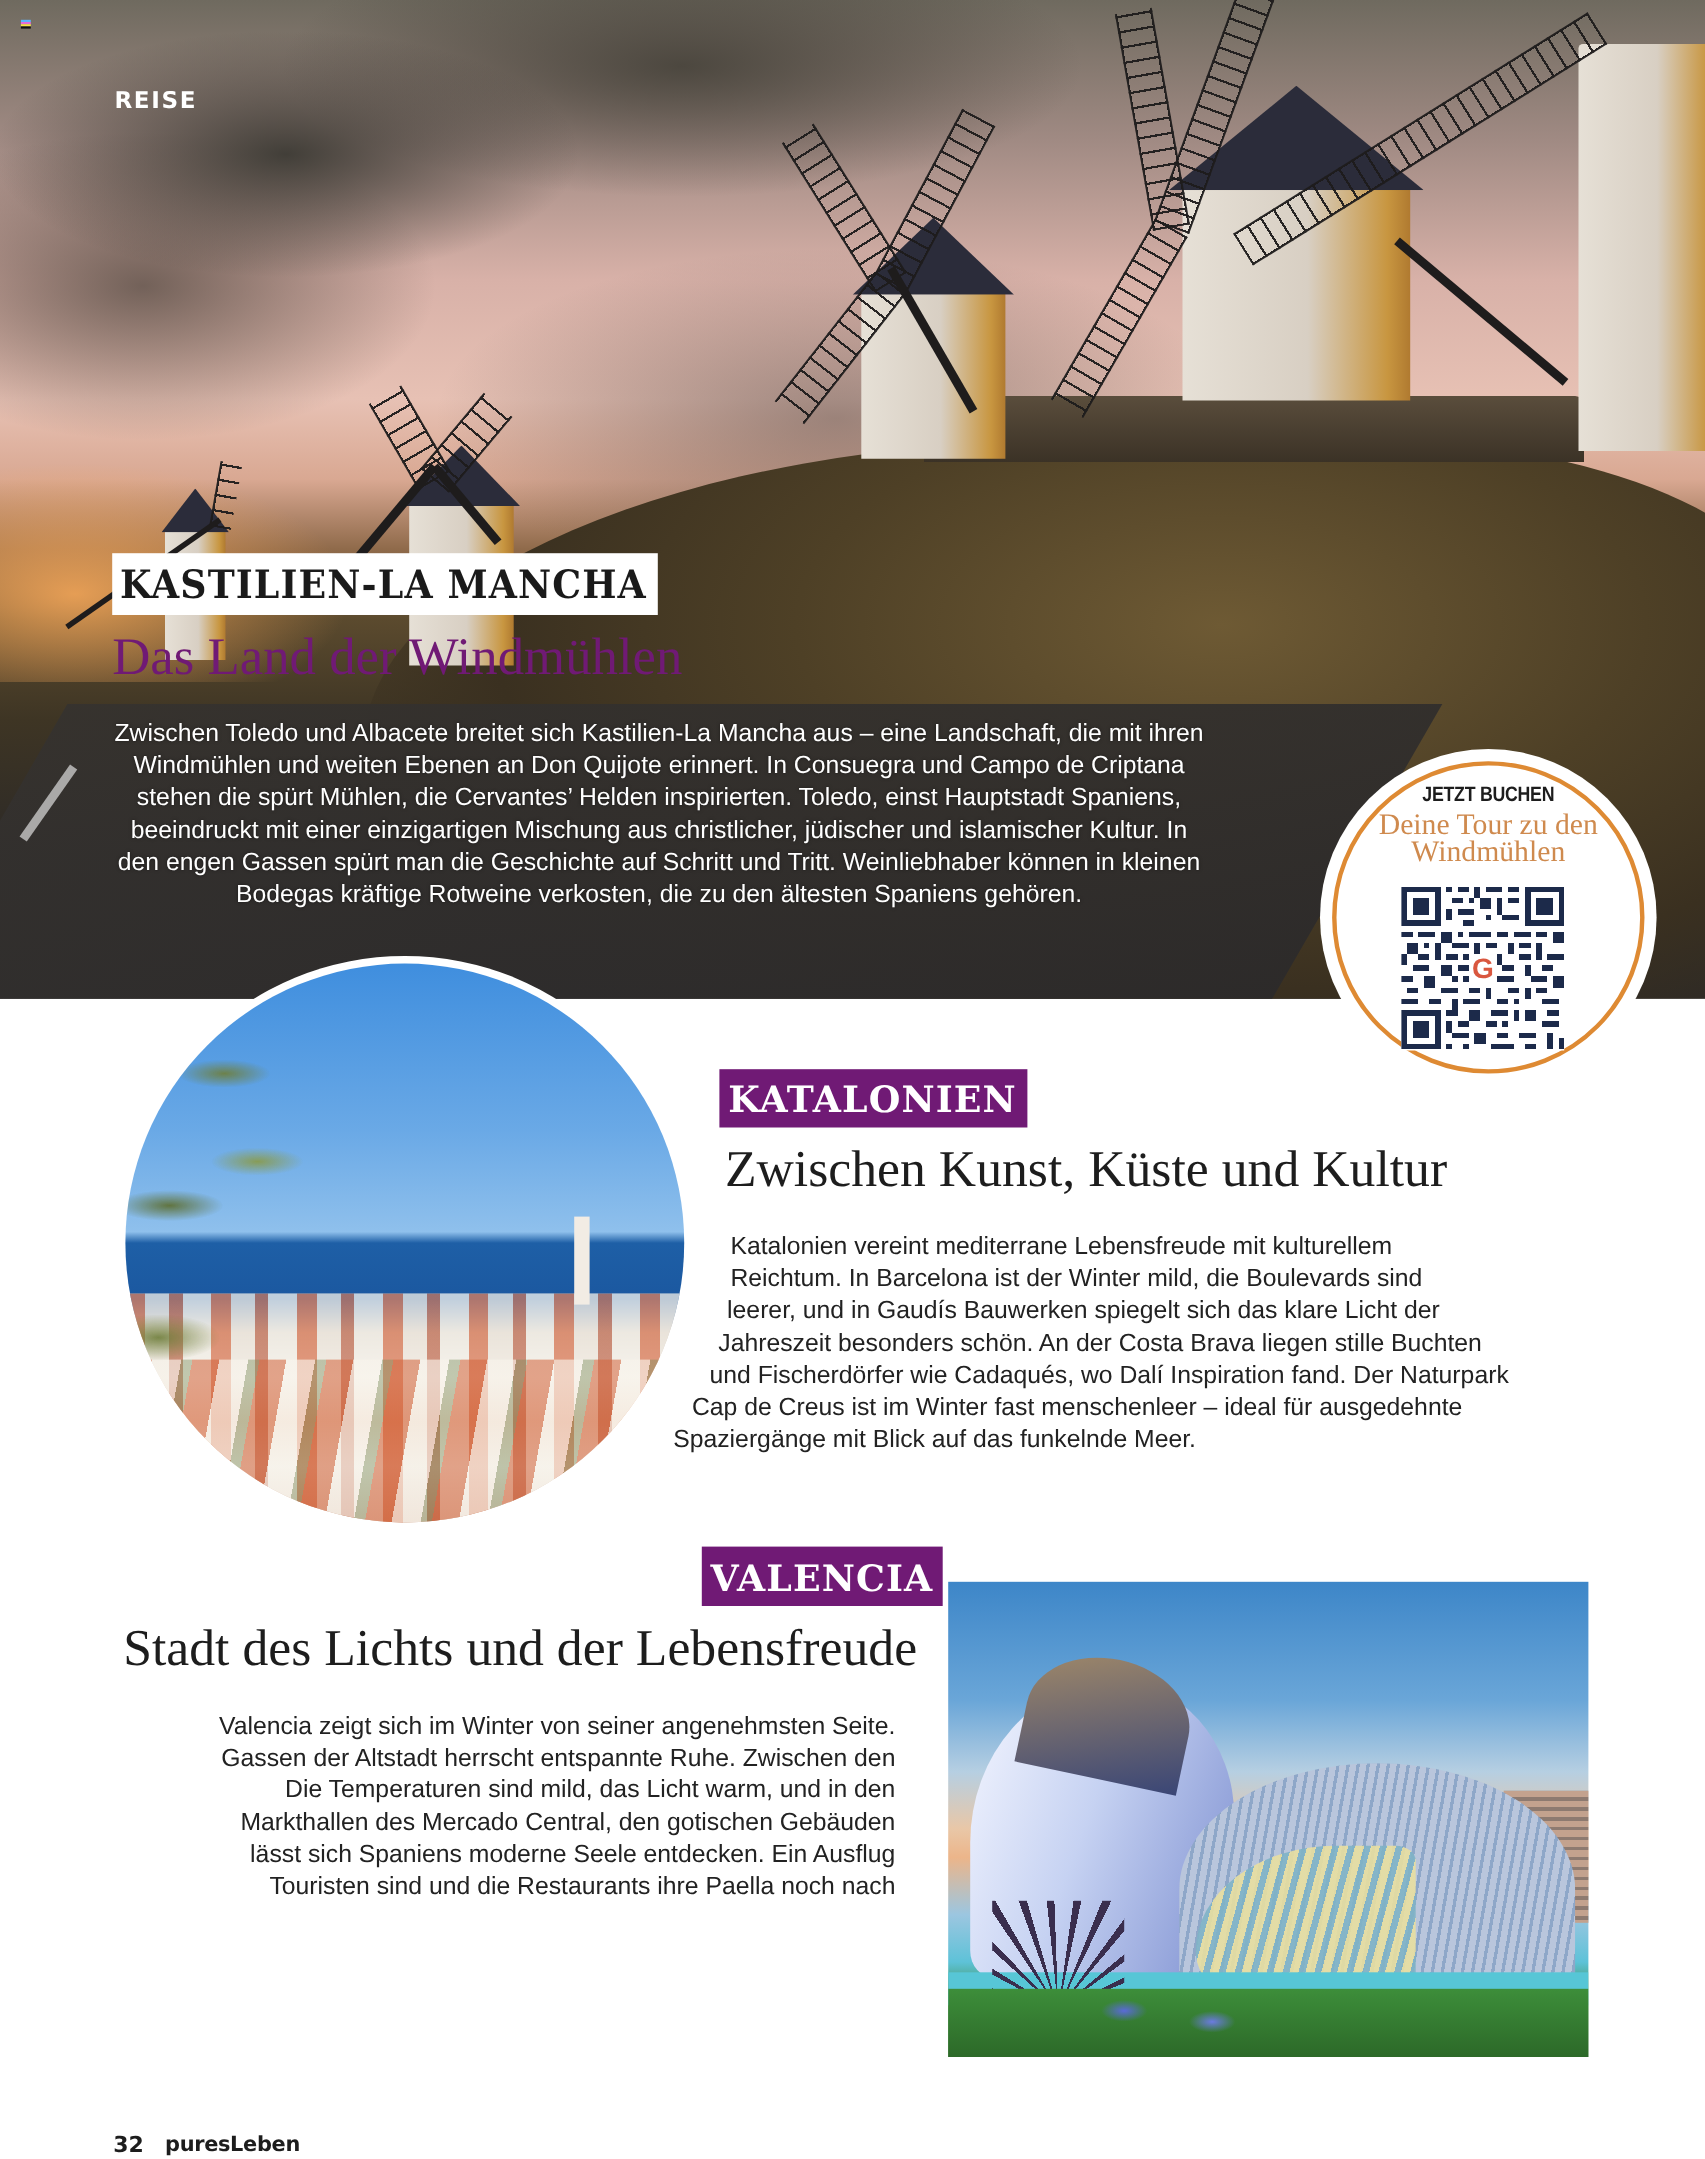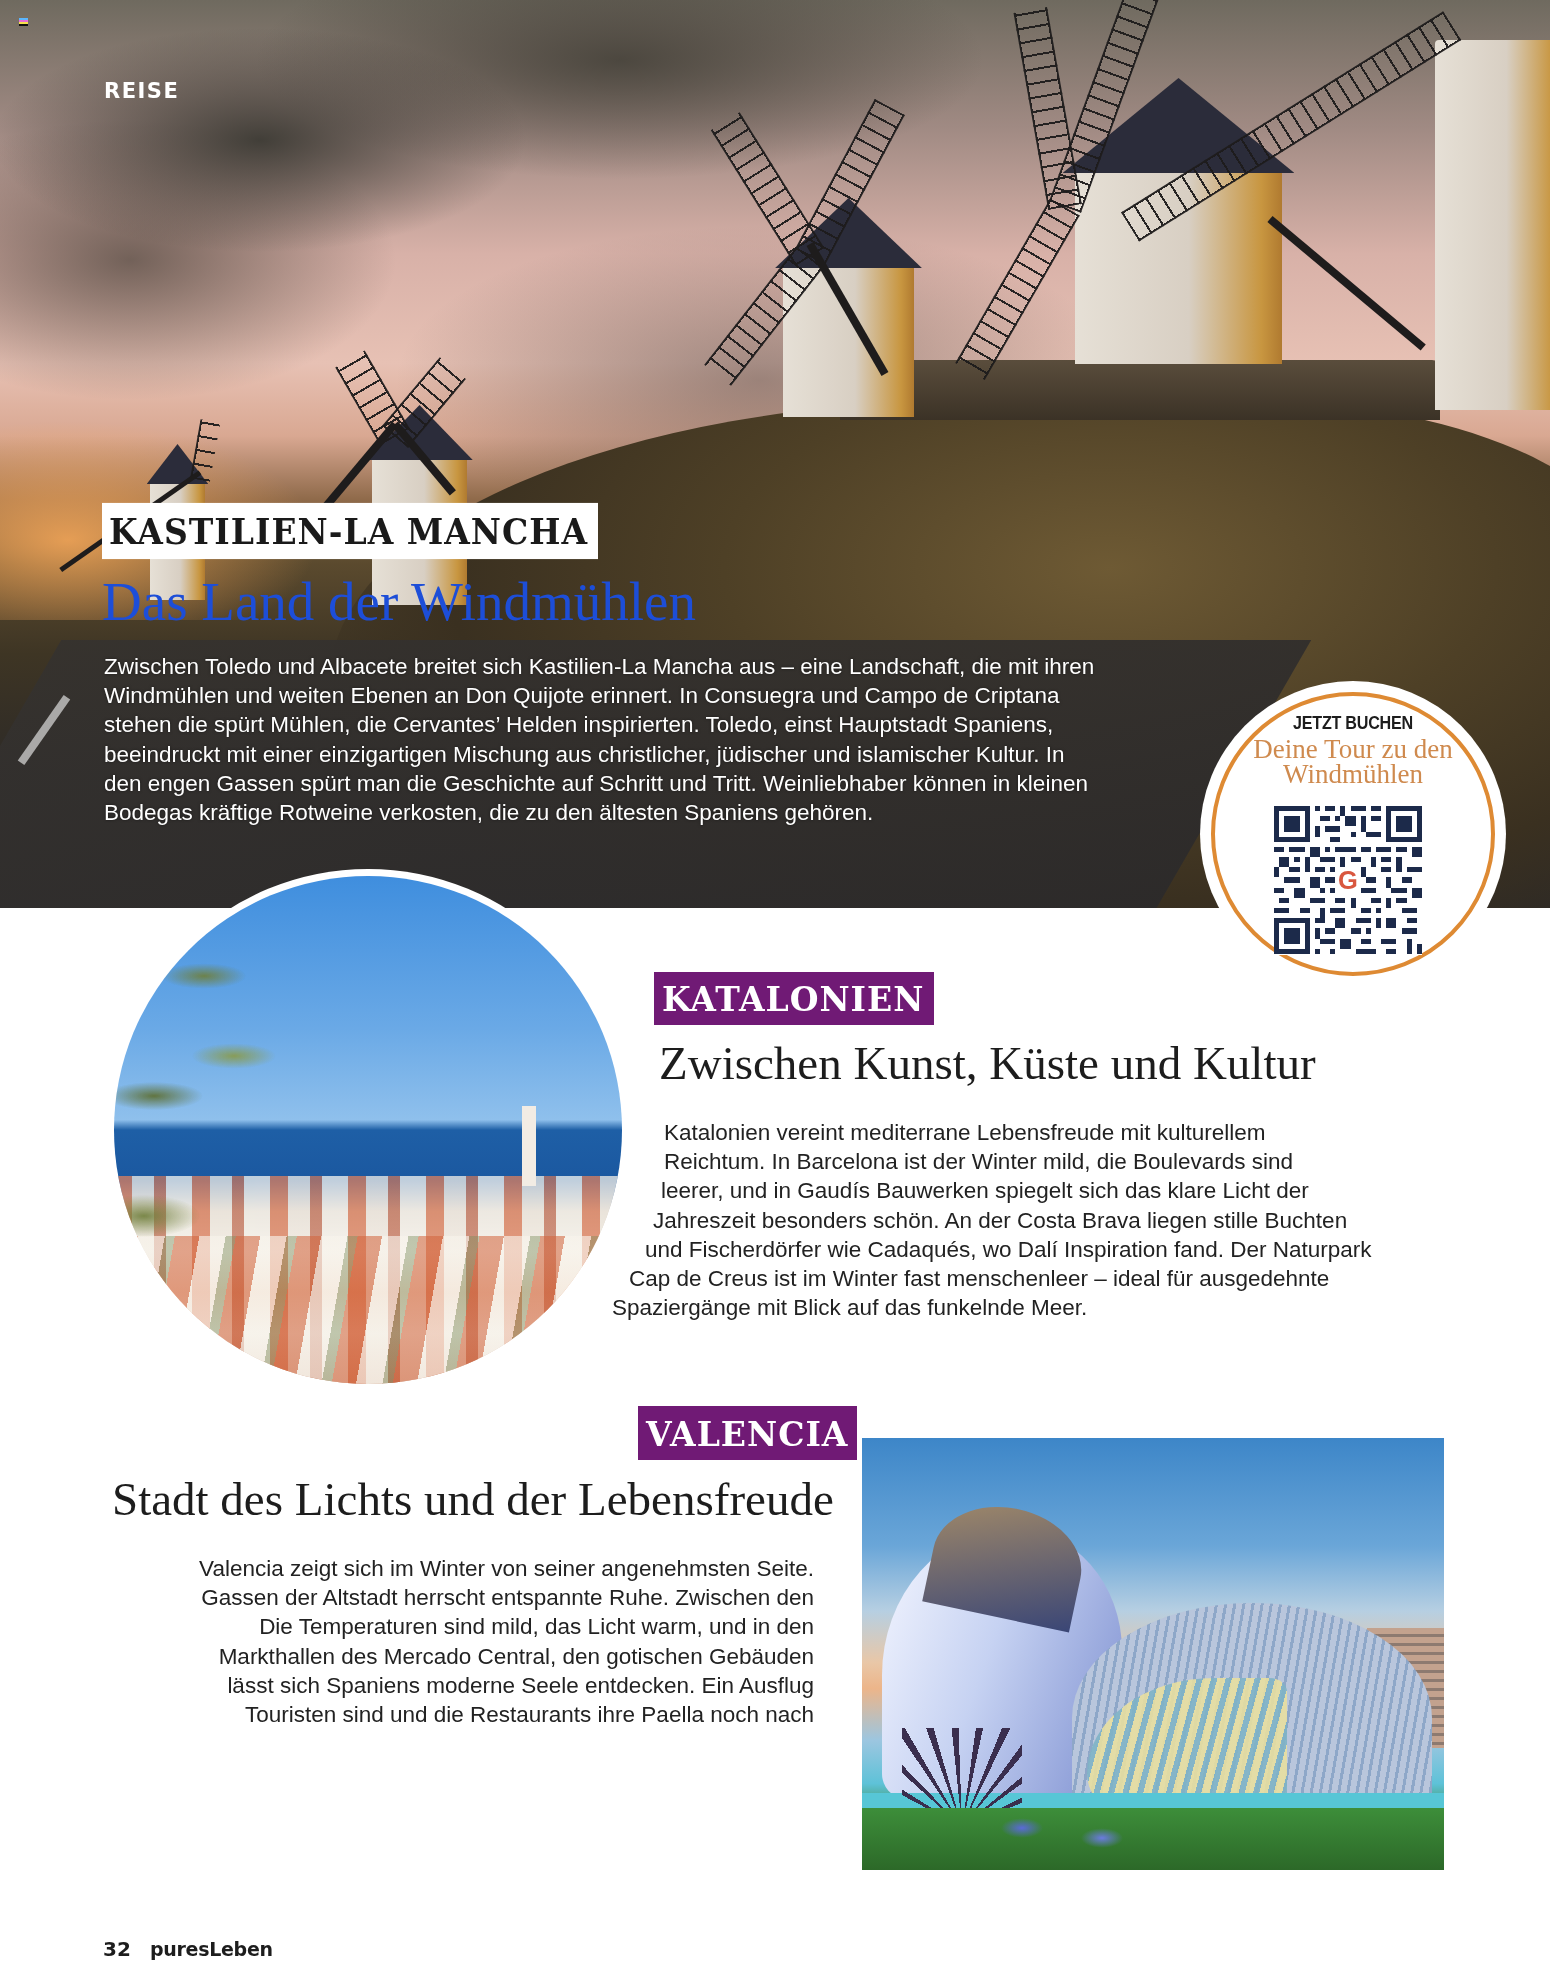--- a/index.html
+++ b/index.html
@@ -41,26 +41,26 @@
   .print-mark span { display: block; height: 2px; }
 
   .tag { position: absolute; font-family: "DejaVu Serif", serif; font-weight: bold; letter-spacing: 1px; line-height: 1; }
   .tag-light { background: #ffffff; color: #1a1a1a; }
   .tag-dark { background: #701a75; color: #ffffff; }
   .tag-k { left: 102px; top: 505px; padding: 10px 10px 9px 7px; font-size: 33px; transform: scaleY(1.08); }
   .tag-kat { left: 654px; top: 972px; padding: 11px 10px 9px 8px; font-size: 33px; }
   .tag-val { left: 638px; top: 1406px; padding: 12px 9px 9px 8px; font-size: 33px; }
 
   .headline { position: absolute; font-family: "Liberation Serif", serif; font-weight: normal; white-space: nowrap; }
-  .h-kast { left: 102px; top: 570px; font-size: 55px; color: #1d4ed8; }
+  .h-kast { left: 102px; top: 570px; font-size: 48px; color: #701a75; }
   .h-kat { left: 659px; top: 1036px; font-size: 47px; color: #1d1d1d; }
   .h-val { left: 112px; top: 1472px; font-size: 47px; color: #1d1d1d; }
 
   .body-text { position: absolute; font-family: "Liberation Sans", sans-serif; font-size: 22.5px; line-height: 29.2px; white-space: nowrap; }
-  .body-kast { left: 104px; top: 652px; color: #ffffff; text-shadow: 0 0 3px rgba(0,0,0,0.5); }
+  .body-kast { left: 104px; top: 652px; color: #ffffff; text-shadow: 0 0 3px rgba(0,0,0,0.5); text-align: center; }
   .body-kast .line { display: block; }
   .body-kat { left: 0; top: 1118px; width: 1450px; color: #222; }
   .body-kat .line { display: block; position: absolute; white-space: nowrap; }
   .body-val { left: 130px; top: 1554px; width: 684px; color: #222; text-align: right; }
   .body-val .line { display: block; }
 
   
   .qr-badge { position: absolute; left: 1200px; top: 681px; width: 306px; height: 306px; border-radius: 50%; background: #ffffff; }
   .qr-ring { position: absolute; left: 11px; top: 11px; width: 284px; height: 284px; border-radius: 50%; border: 4px solid #de8a33; }
   .qr-kicker { position: absolute; left: 0; width: 306px; top: 31px; text-align: center; font-family: "Liberation Sans", sans-serif; font-weight: bold; font-size: 19px; color: #1d1d1d; letter-spacing: -0.3px; transform: scaleX(0.85); }

